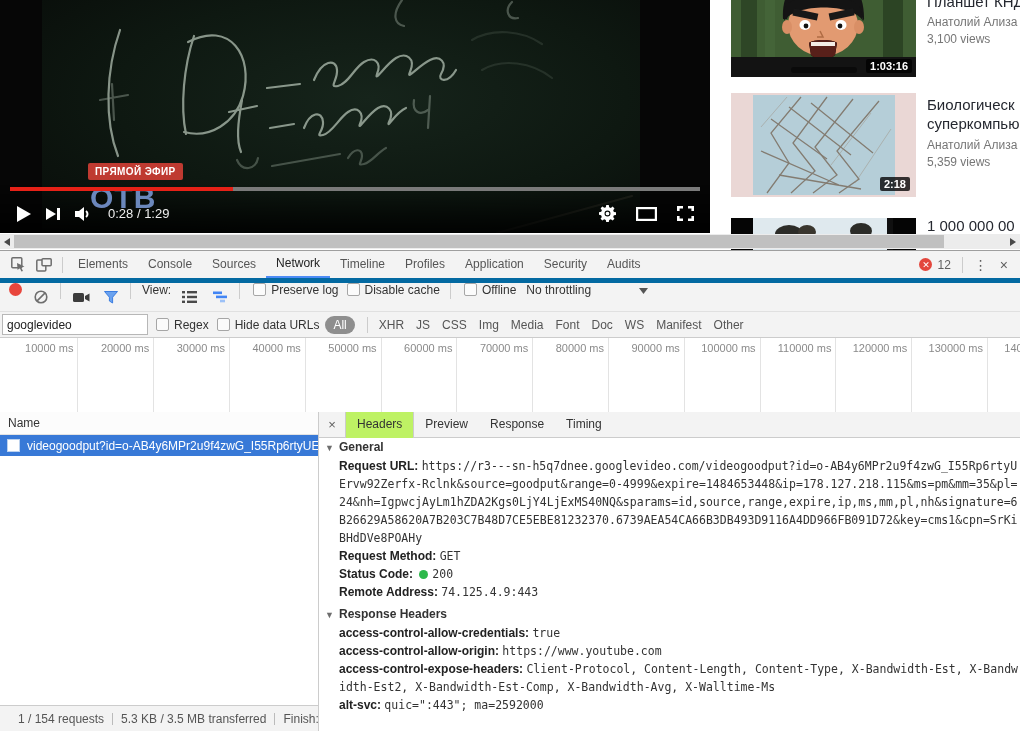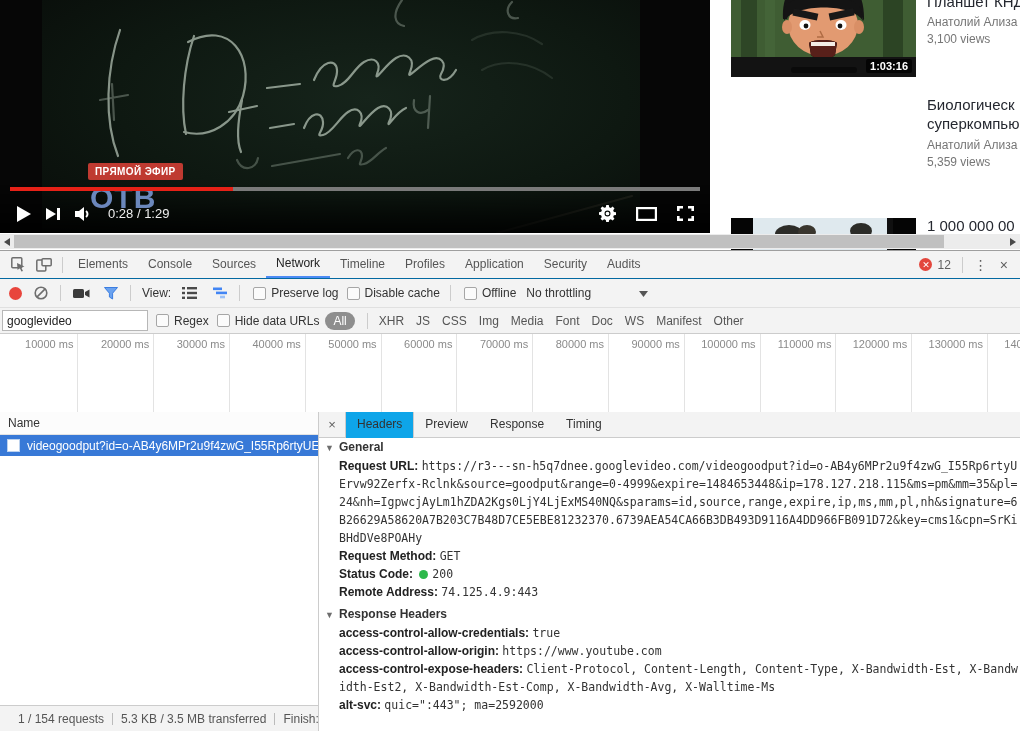--- a/index.html
+++ b/index.html
@@ -48,21 +48,21 @@
   .dt-tabbar { height:27px; display:flex; align-items:center; padding-left:5px; }
   .icon-btn { width:26px; height:26px; display:flex; align-items:center; justify-content:center; }
   .dtab { padding:0 10px; line-height:25px; color:#555; cursor:default; }
   .dtab.sel { color:#222; border-bottom:2px solid #4c8bf5; }
   .tb-right { margin-left:auto; display:flex; align-items:center; padding-right:6px; }
   .err-badge { width:13px; height:13px; border-radius:50%; background:#e3463c; color:#fff; font-size:9px;
                font-weight:bold; display:flex; align-items:center; justify-content:center; margin-right:5px; }
   .err-count { color:#5f5f5f; margin-right:6px; }
   .glyph { color:#5f5f5f; font-size:14px; padding:0 6px; }
 
-  .dt-toolbar { height:28px; display:flex; align-items:center; padding-left:9px; border-top:1px solid #0369a1; }
+  .dt-toolbar { height:28px; display:flex; padding-left:9px; border-top:5px solid #0369a1; }
   .rec-dot { width:13px; height:13px; border-radius:50%; background:#e8453c; margin-right:12px; }
   .tb-ico { display:flex; align-items:center; justify-content:center; margin:0 7px; }
   .tb-label { margin:0 4px 0 6px; color:#333; }
   .chk { width:11px; height:11px; border:1px solid #a6a6a6; border-radius:2px; background:#fbfbfb; margin:0 5px 0 8px; flex:0 0 11px; }
   .ddarrow { margin-left:48px; }
 
   .dt-filter { height:27px; display:flex; align-items:center; padding-left:2px; border-top:1px solid #e0e0e0;
                border-bottom:1px solid #ccc; box-sizing:border-box; }
   .filter-input { width:136px; height:17px; border:1px solid #b7b7b7; font-size:12px; padding:1px 4px;
                font-family:"Liberation Sans","DejaVu Sans",sans-serif; color:#222; background:#fff; }
@@ -82,21 +82,21 @@
   .file-icon { width:11px; height:11px; background:#fff; border:1px solid #bcd2ef; margin-right:7px; flex:0 0 11px; }
   .req-filler { flex:1; background:#fff; }
   .req-status { height:25px; border-top:1px solid #ccc; background:#f3f3f3; display:flex; align-items:center;
                 padding:0 18px; color:#555; white-space:nowrap; overflow:hidden; }
   .vbar { width:1px; height:12px; background:#bbb; margin:0 8px; flex:0 0 1px; }
 
   .detail-panel { flex:1; min-width:0; display:flex; flex-direction:column; background:#fff; }
   .detail-tabs { height:25px; flex:0 0 25px; background:#f3f3f3; border-bottom:1px solid #ccc; display:flex; align-items:stretch; }
   .dclose { width:26px; display:flex; align-items:center; justify-content:center; color:#5f5f5f; font-size:13px; }
   .dttab { padding:0 11px; line-height:25px; color:#333; }
-  .dttab.sel { background:#0ea5e9; border-left:1px solid #ccc; border-right:1px solid #ccc; margin-bottom:-1px; }
+  .dttab.sel { background:#bef264; border-left:1px solid #ccc; border-right:1px solid #ccc; margin-bottom:-1px; }
   .detail-body { flex:1; overflow:hidden; padding:0 2px 0 20px; line-height:18px; }
   .sec-head { font-weight:bold; color:#333; margin-left:-14px; }
   .sec-head .tri { display:inline-block; width:14px; font-size:9px; color:#6e6e6e; font-weight:normal; }
   .hrow { word-break:break-all; color:#333; }
   .hname { font-weight:bold; color:#222; }
   .hval { font-family:"DejaVu Sans Mono","Liberation Mono",monospace; font-size:11.5px; color:#333; }
   .greendot { display:inline-block; width:9px; height:9px; border-radius:50%; background:#2db84b; margin:0 4px -1px 3px; }
 </style>
 </head>
 <body>
@@ -198,20 +198,38 @@
         <rect x="60" y="94" width="66" height="6" rx="3" fill="#0a0a0a"></rect>
       </svg>
       <span class="dur">1:03:16</span>
     </div>
     <div class="vtxt" style="top:-8px">
       <div class="vtitle">Планшет КНД</div>
       <div class="vmeta" style="margin-top:4px">Анатолий Ализа</div>
       <div class="vmeta" style="margin-top:3px">3,100 views</div>
     </div>
 
+    <div class="thumb" style="top:93px">
+      <svg width="185" height="104" viewBox="0 0 185 104">
+        <rect width="185" height="104" fill="#ead7d5"></rect>
+        <rect x="22" y="2" width="142" height="100" fill="#b5ced8"></rect>
+        <g stroke="#7b6e60" stroke-width="1.3" fill="none" opacity=".85">
+          <path d="M70 4 L40 40 L58 70 L36 100"></path>
+          <path d="M96 4 L62 50 L84 78 L60 100"></path>
+          <path d="M122 6 L84 54 L106 82 L82 100"></path>
+          <path d="M148 8 L106 58 L128 86 L108 100"></path>
+          <path d="M40 26 L96 66 M58 14 L120 62 M80 10 L142 60"></path>
+          <path d="M30 58 L108 92 M48 82 L130 96"></path>
+        </g>
+        <g stroke="#9c8f80" stroke-width="0.8" fill="none" opacity=".6">
+          <path d="M56 4 L30 34 M140 20 L100 72 M160 36 L124 90"></path>
+        </g>
+      </svg>
+      <span class="dur" style="right:6px; bottom:6px">2:18</span>
+    </div>
     <div class="vtxt" style="top:95px">
       <div class="vtitle">Биологическ</div>
       <div class="vtitle">суперкомпью</div>
       <div class="vmeta" style="margin-top:5px">Анатолий Ализа</div>
       <div class="vmeta" style="margin-top:3px">5,359 views</div>
     </div>
 
     <div class="thumb" style="top:218px">
       <svg width="185" height="104" viewBox="0 0 185 104">
         <rect width="185" height="104" fill="#050505"></rect>

